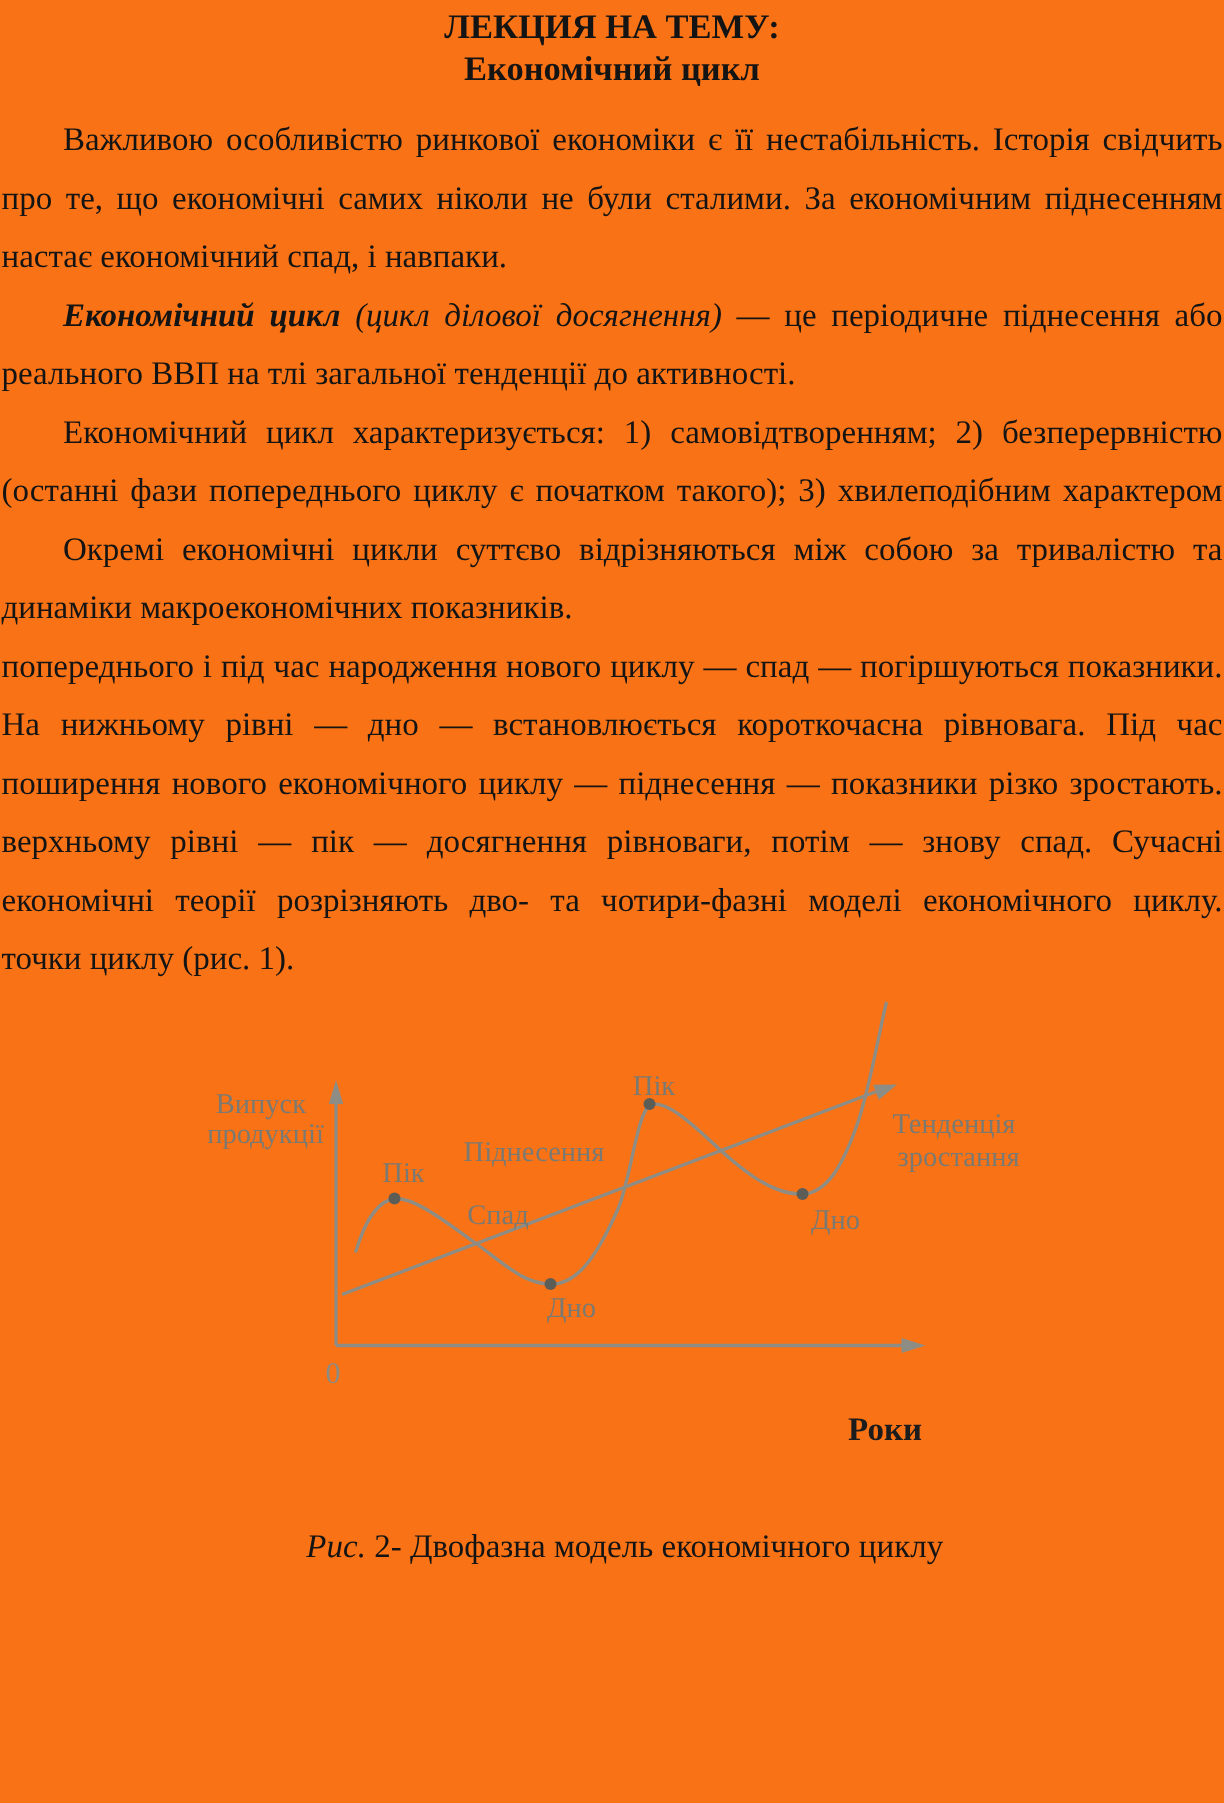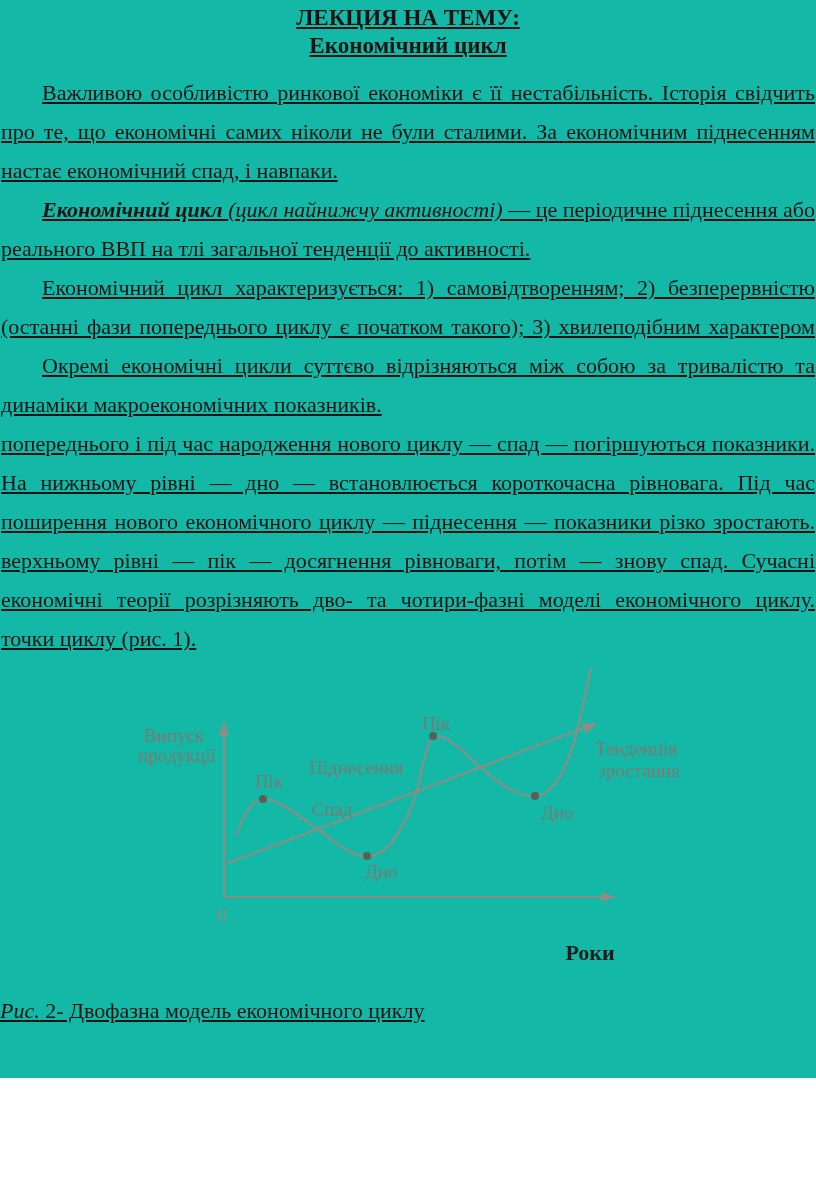--- a/index.html
+++ b/index.html
@@ -1,60 +1,59 @@
 <!DOCTYPE html>
 <html><head>
 <meta charset="utf-8">
 <style>
   * { margin:0; padding:0; box-sizing:border-box; }
   html,body { background:#ffffff; }
   body { width:816px; height:1202px; }
   .page {
-    position:relative; width:816px; height:1078px; overflow:hidden;
-    background:#14b8a6; color:#141414;
+    position:relative; width:816px; height:1202px; overflow:hidden;
+    background:#f97316; color:#141414;
     font-family:"Liberation Serif", serif;
-    text-decoration:underline;
   }
   .title { padding-top:4px; text-align:center; font-weight:700; font-size:23px; line-height:28px; }
   .body-text { margin-top:13px; font-size:22px; line-height:39px; }
   .bline {
     height:39px; overflow:hidden; padding:0 1px;
     text-align:justify; text-align-last:justify;
   }
   .bline.last { text-align-last:left; }
   .bline.indent { text-indent:41px; }
   .seg-bi { font-weight:700; font-style:italic; }
   .seg-i { font-style:italic; }
   .figure { height:330px; }
   .figure svg { display:block; }
   .figure text { font-family:"Liberation Serif", serif; }
   .fig-t { font-size:19px; fill:#7b7a72; }
   .fig-origin { font-size:20px; fill:#8b8b84; }
   .fig-xlabel { font-size:22px; font-weight:700; fill:#1c1c1c; }
   .fig-stroke { stroke:#8d8d86; stroke-width:2.2; fill:none; }
   .fig-fill { fill:#8d8d86; stroke:none; }
   .fig-dot { fill:#5d5d57; stroke:none; }
-  .caption { margin-top:8px; text-align:left; font-size:22px; line-height:30px; }
+  .caption { margin-top:28px; text-align:center; font-size:22px; line-height:30px;padding-left:17px; }
   .cap-italic { font-style:italic; }
 </style>
 </head>
 <body>
 
 <div class="page">
 
   <div class="title">
     <div>ЛЕКЦИЯ НА ТЕМУ:</div>
     <div>Економічний цикл</div>
   </div>
 
   <div class="body-text">
       <div class="bline indent"><span>Важливою особливістю ринкової економіки є її нестабільність. Історія свідчить</span></div>
       <div class="bline"><span>про те, що економічні самих ніколи не були сталими. За економічним піднесенням</span></div>
       <div class="bline last"><span>настає економічний спад, і навпаки.</span></div>
-      <div class="bline indent"><span class="seg-bi">Економічний цикл </span><span class="seg-i">(цикл найнижчу активності)</span><span> — це періодичне піднесення або спад</span></div>
+      <div class="bline indent"><span class="seg-bi">Економічний цикл </span><span class="seg-i">(цикл ділової досягнення)</span><span> — це періодичне піднесення або спад</span></div>
       <div class="bline last"><span>реального ВВП на тлі загальної тенденції до активності.</span></div>
       <div class="bline indent"><span>Економічний цикл характеризується: 1) самовідтворенням; 2) безперервністю</span></div>
       <div class="bline"><span>(останні фази попереднього циклу є початком такого); 3) хвилеподібним характером</span></div>
       <div class="bline indent"><span>Окремі економічні цикли суттєво відрізняються між собою за тривалістю та</span></div>
       <div class="bline last"><span>динаміки макроекономічних показників.</span></div>
       <div class="bline"><span>попереднього і під час народження нового циклу — спад — погіршуються показники.</span></div>
       <div class="bline"><span>На нижньому рівні — дно — встановлюється короткочасна рівновага. Під час</span></div>
       <div class="bline"><span>поширення нового економічного циклу — піднесення — показники різко зростають. На</span></div>
       <div class="bline"><span>верхньому рівні — пік — досягнення рівноваги, потім — знову спад. Сучасні</span></div>
       <div class="bline"><span>економічні теорії розрізняють дво- та чотири-фазні моделі економічного циклу.</span></div>

